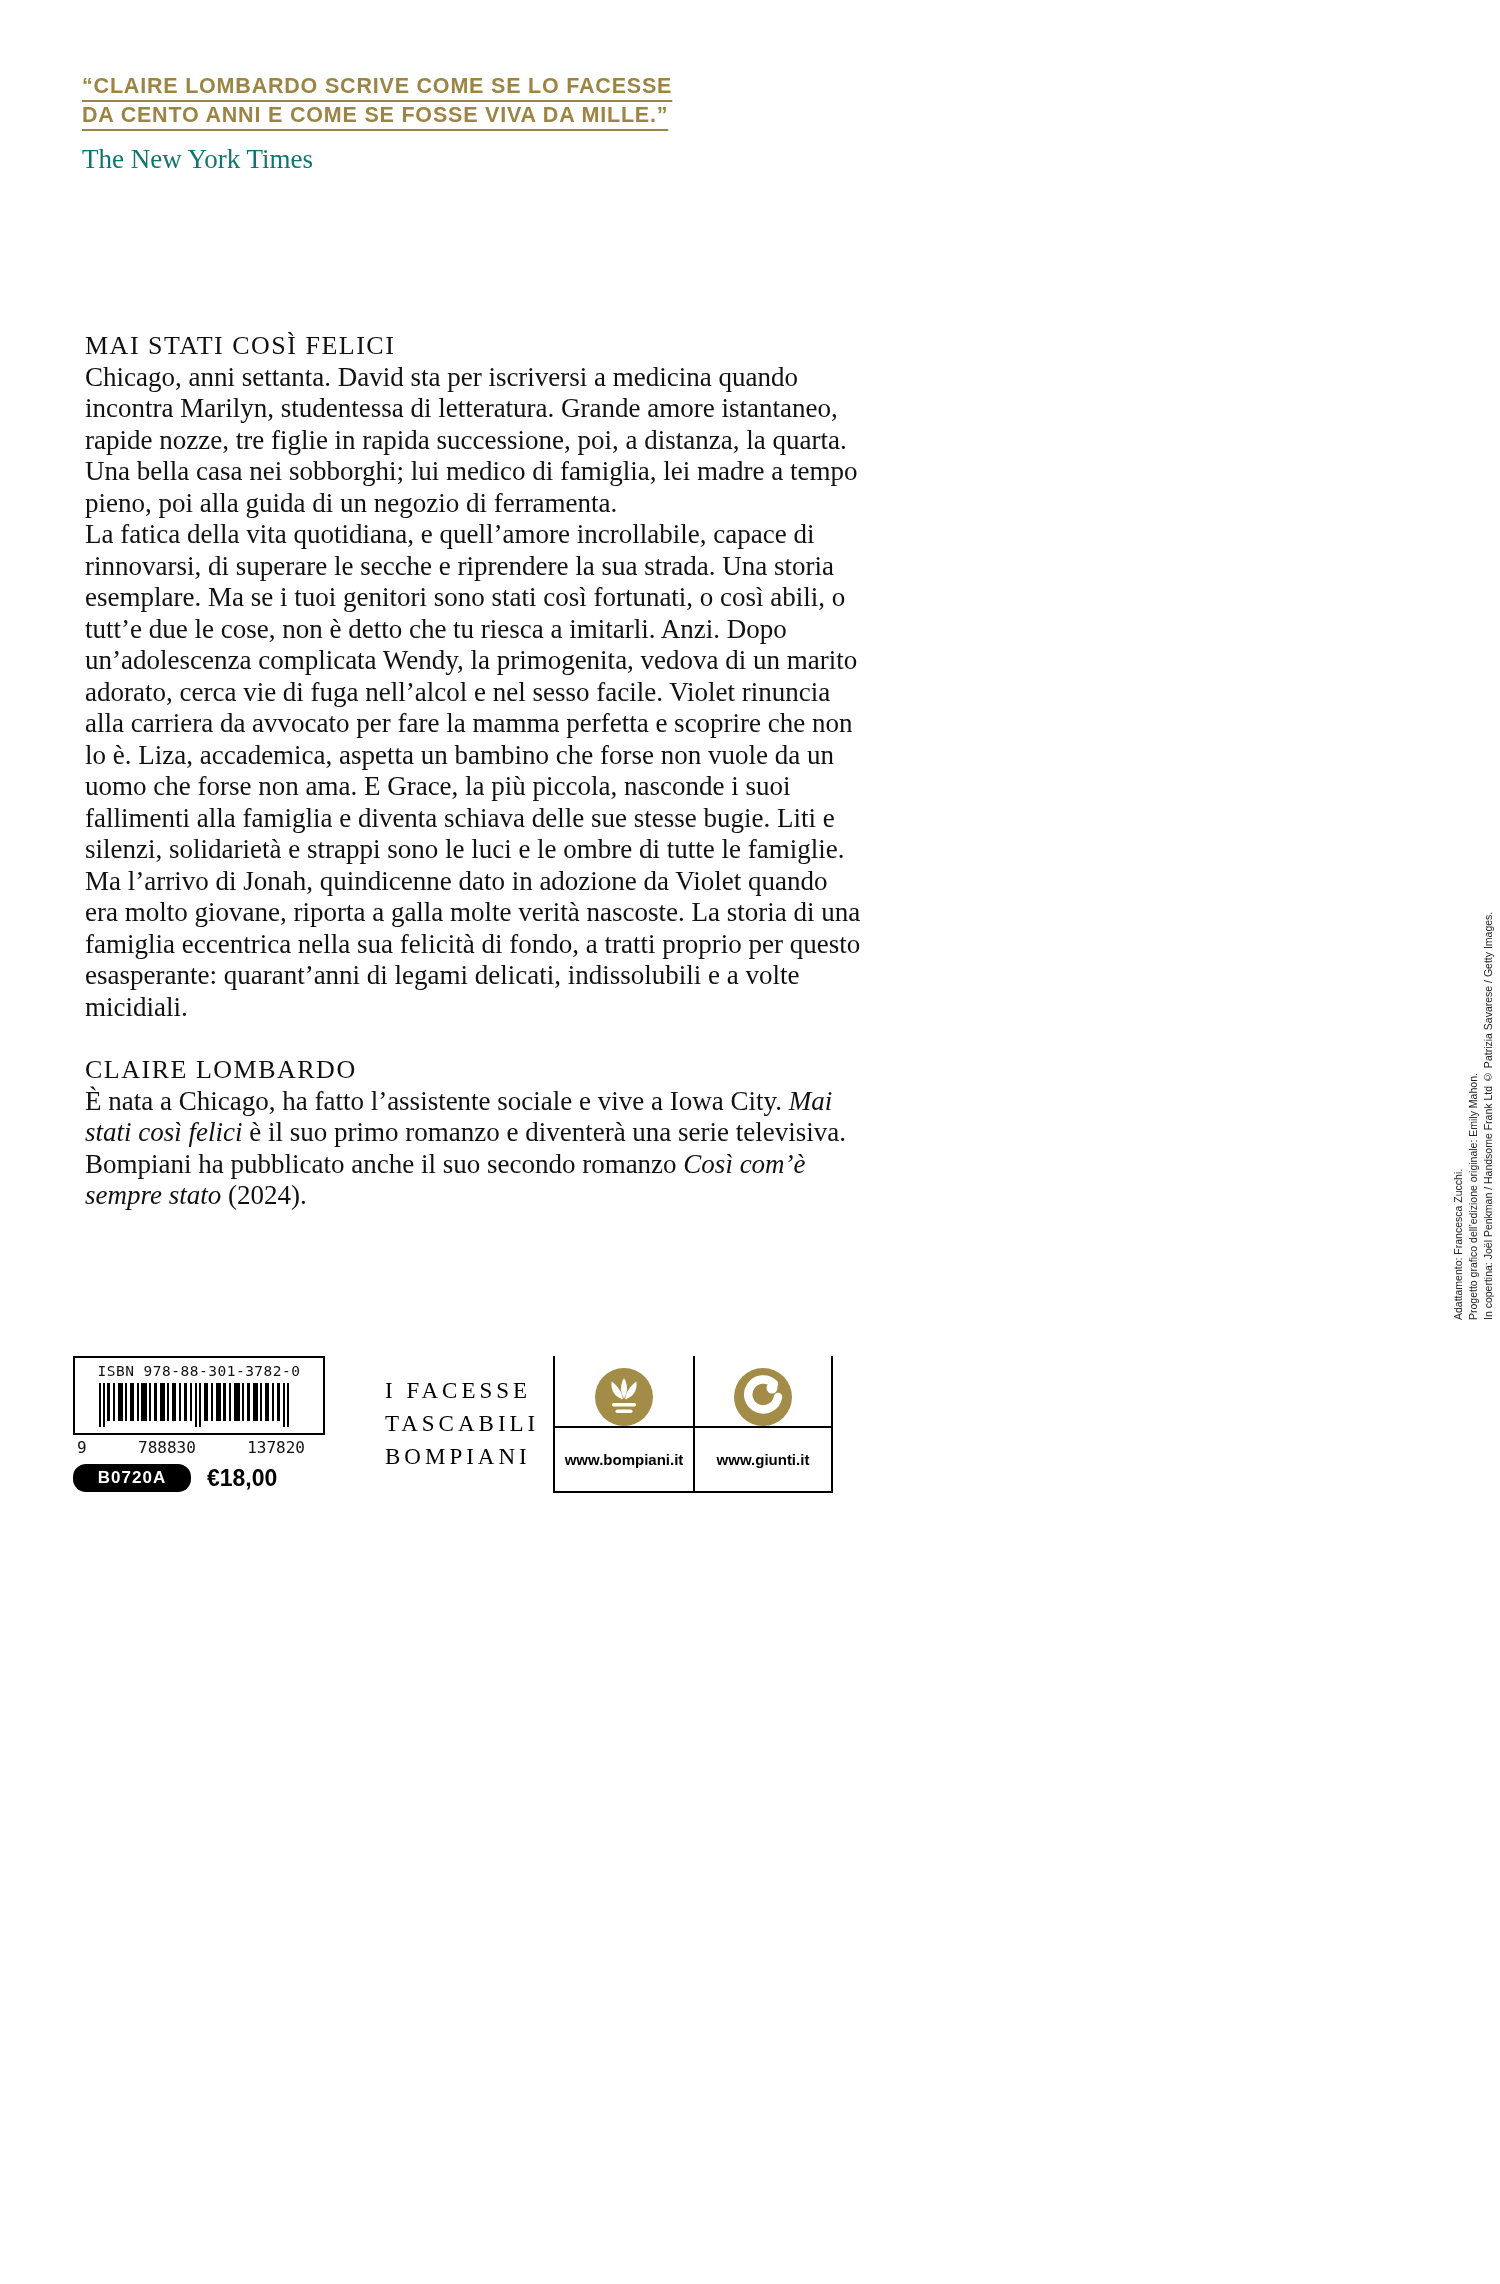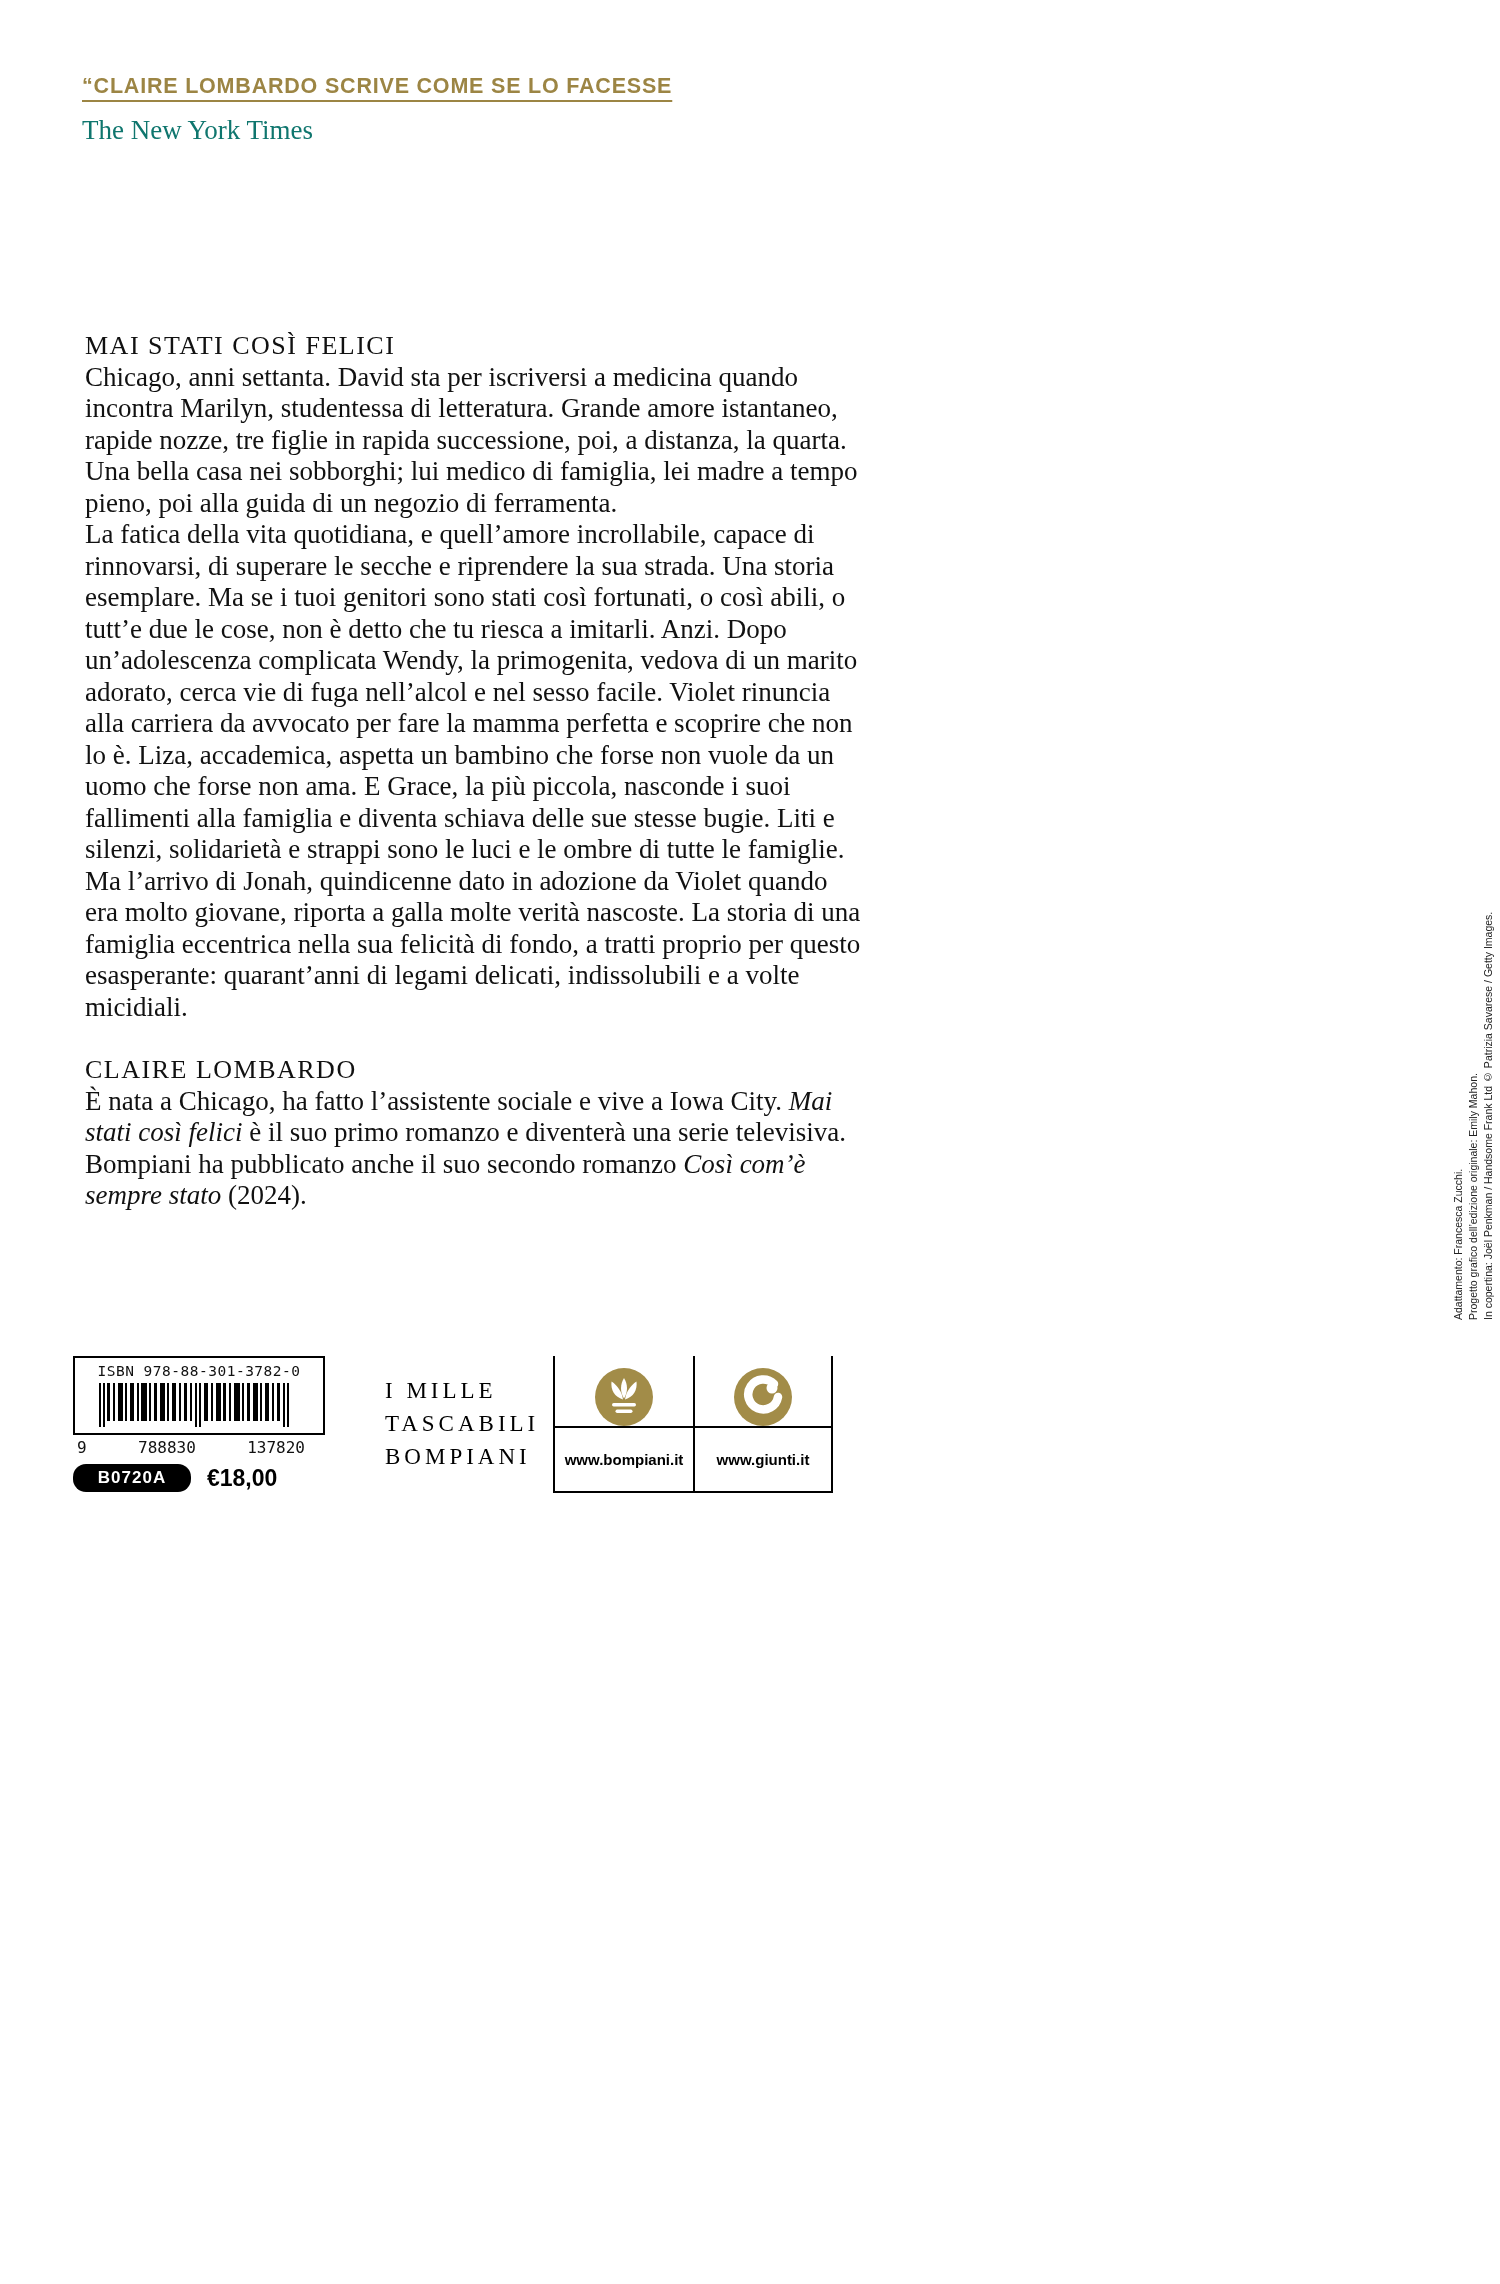--- a/index.html
+++ b/index.html
@@ -103,20 +103,21 @@
   }
 </style>
 </head>
 <body>
 
 <div class="page">
 
   <header class="review">
     <div class="quote">
       <span class="qline">“CLAIRE LOMBARDO SCRIVE COME SE LO FACESSE</span>
+      <span class="qline">DA CENTO ANNI E COME SE FOSSE VIVA DA MILLE.”</span>
     </div>
     <div class="attribution">The New York Times</div>
   </header>
 
   <main class="text-col">
     <h1 class="book-title">MAI STATI COSÌ FELICI</h1>
     <p class="para">Chicago, anni settanta. David sta per iscriversi a medicina quando incontra Marilyn, studentessa di letteratura. Grande amore istantaneo, rapide nozze, tre figlie in rapida successione, poi, a distanza, la quarta. Una bella casa nei sobborghi; lui medico di famiglia, lei madre a tempo pieno, poi alla guida di un negozio di ferramenta.</p>
     <p class="para">La fatica della vita quotidiana, e quell’amore incrollabile, capace di rinnovarsi, di superare le secche e riprendere la sua strada. Una storia esemplare. Ma se i tuoi genitori sono stati così fortunati, o così abili, o tutt’e due le cose, non è detto che tu riesca a imitarli. Anzi. Dopo un’adolescenza complicata Wendy, la primogenita, vedova di un marito adorato, cerca vie di fuga nell’alcol e nel sesso facile. Violet rinuncia alla carriera da avvocato per fare la mamma perfetta e scoprire che non lo è. Liza, accademica, aspetta un bambino che forse non vuole da un uomo che forse non ama. E Grace, la più piccola, nasconde i suoi fallimenti alla famiglia e diventa schiava delle sue stesse bugie. Liti e silenzi, solidarietà e strappi sono le luci e le ombre di tutte le famiglie. Ma l’arrivo di Jonah, quindicenne dato in adozione da Violet quando era molto giovane, riporta a galla molte verità nascoste. La storia di una famiglia eccentrica nella sua felicità di fondo, a tratti proprio per questo esasperante: quarant’anni di legami delicati, indissolubili e a volte micidiali.</p>
     <h2 class="author-name">CLAIRE LOMBARDO</h2>
     <p class="para"><span>È nata a Chicago, ha fatto l’assistente sociale e vive a Iowa City. </span><span class="it">Mai stati così felici</span><span> è il suo primo romanzo e diventerà una serie televisiva. Bompiani ha pubblicato anche il suo secondo romanzo </span><span class="it">Così com’è sempre stato</span><span> (2024).</span></p>
@@ -171,21 +172,21 @@
         <span>788830</span>
         <span>137820</span>
       </div>
       <div class="price-row">
         <span class="code-badge">B0720A</span>
         <span class="price">€18,00</span>
       </div>
     </div>
 
     <div class="col-series">
-      <div class="series-line">I MILLE</div>
+      <div class="series-line">I FACESSE</div>
       <div class="series-line">TASCABILI</div>
       <div class="series-line">BOMPIANI</div>
     </div>
 
     <div class="col-logo">
       <svg class="logo-svg" width="58" height="58" viewBox="0 0 58 58" aria-hidden="true">
         <circle cx="29" cy="29" r="29" fill="#a28c48"></circle>
         <g fill="#ffffff">
           <path d="M29 10 C25 16.5 25 24 29 30.5 C33 24 33 16.5 29 10Z"></path>
           <path d="M16.5 13.5 C15.5 22 19.5 29 28 31.5 C27 24 22.5 17.5 16.5 13.5Z"></path>

